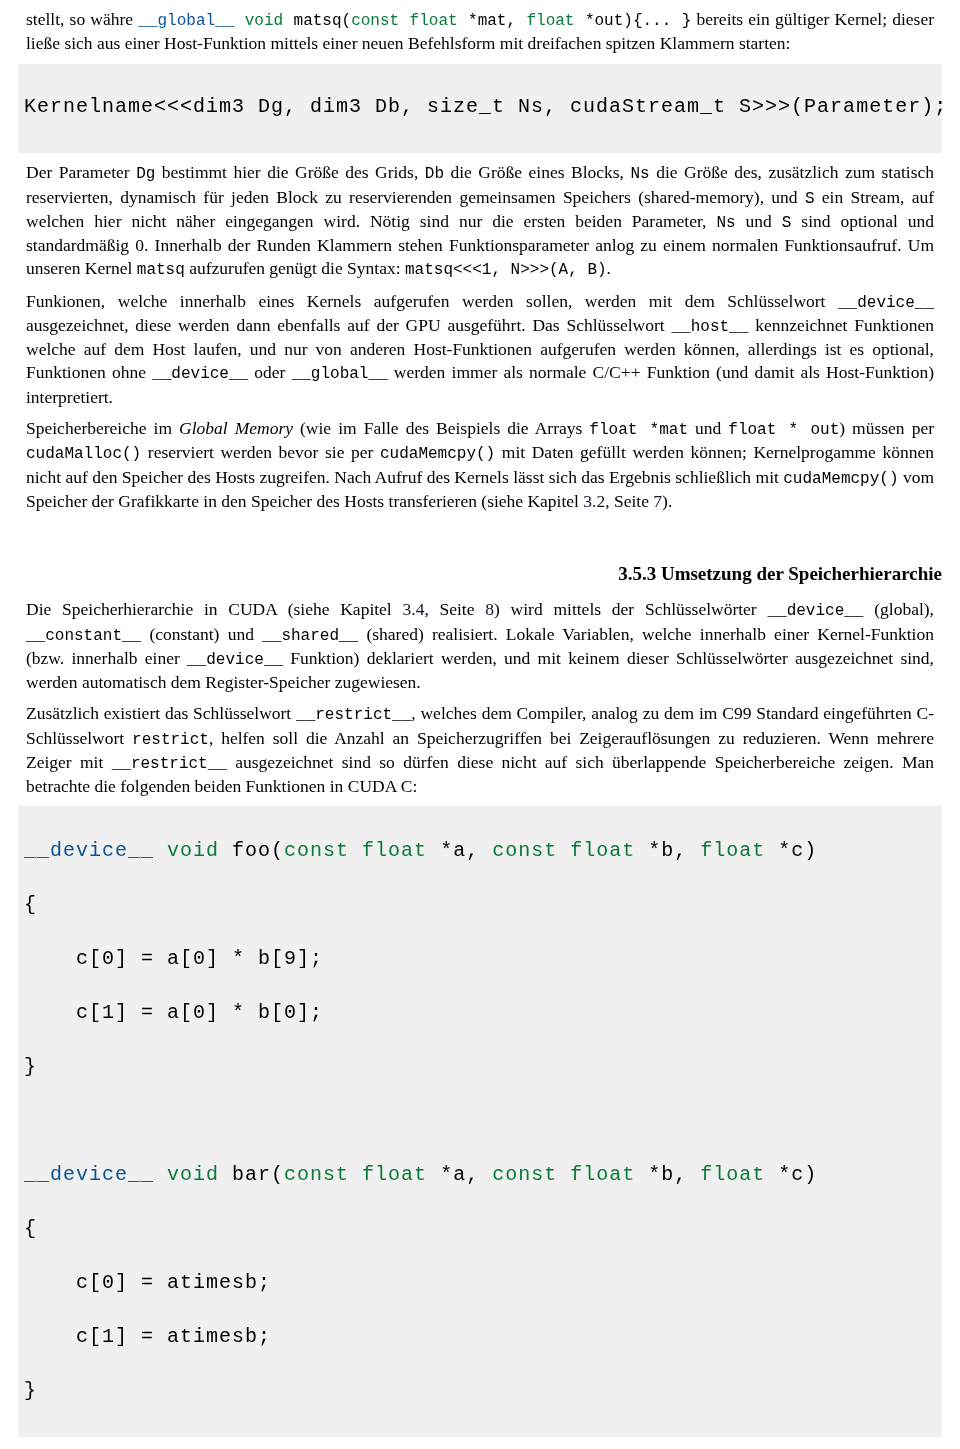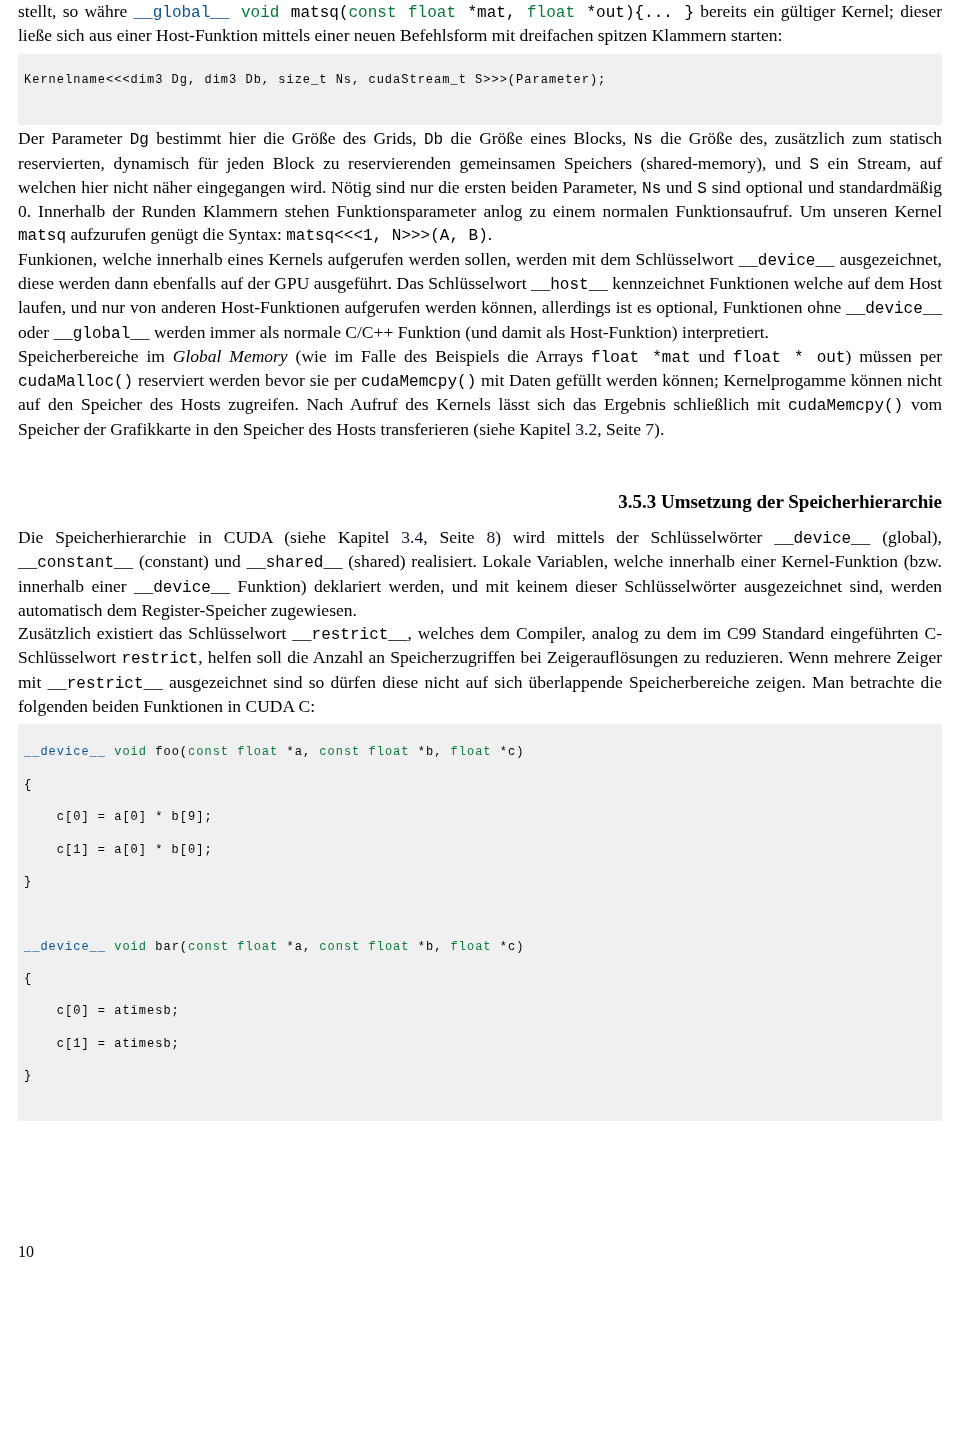--- a/index.html
+++ b/index.html
@@ -6,39 +6,39 @@
     font-family: "Times New Roman", Times, serif;
     font-size: 17.5px;
     line-height: 1.33;
     color: #000;
     margin: 0;
     padding: 0 18px 60px 18px;
     background: #fff;
     width: 924px;
   }
   p {
-    margin: 0;
+    margin: 8px;
     text-align: justify;
   }
   .code, code {
     font-family: "Courier New", Courier, monospace;
     font-size: 16px;
   }
   .kwblue {
     color: #0b5394;
   }
   .kwgreen {
     color: #0a7a3a;
   }
   .block-code {
     background: #f0f0f0;
-    padding: 4px 6px 20px 6px;
+    padding: 4px 6px 6px 6px;
     margin: 6px 0 2px 0;
     font-family: "Courier New", Courier, monospace;
-    font-size: 12px;
+    font-size: 20px;
     white-space: pre;
     letter-spacing: 1px;
     overflow-x: hidden;
   }
   .block-code .line { display:block; }
   .block-code-tall { letter-spacing: 1px; line-height: 1.35; }
   h3 {
     font-family: "Times New Roman", Times, serif;
     font-weight: bold;
     font-size: 19px;

